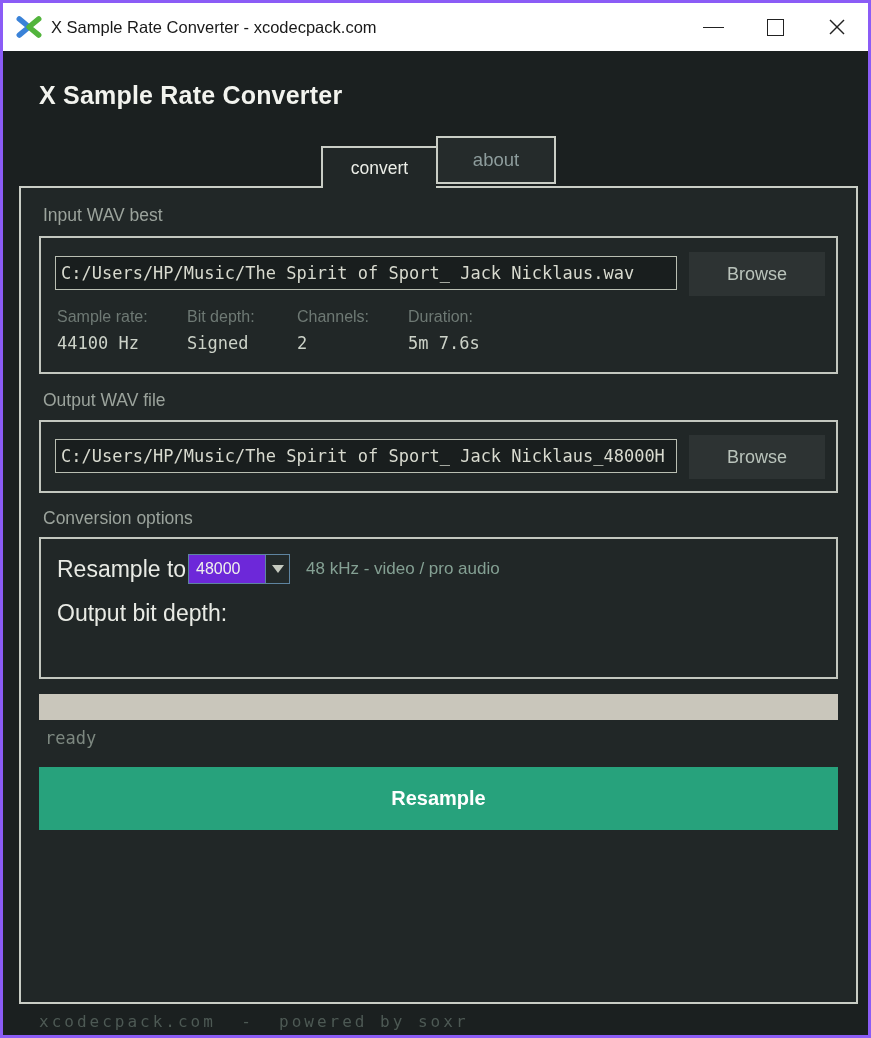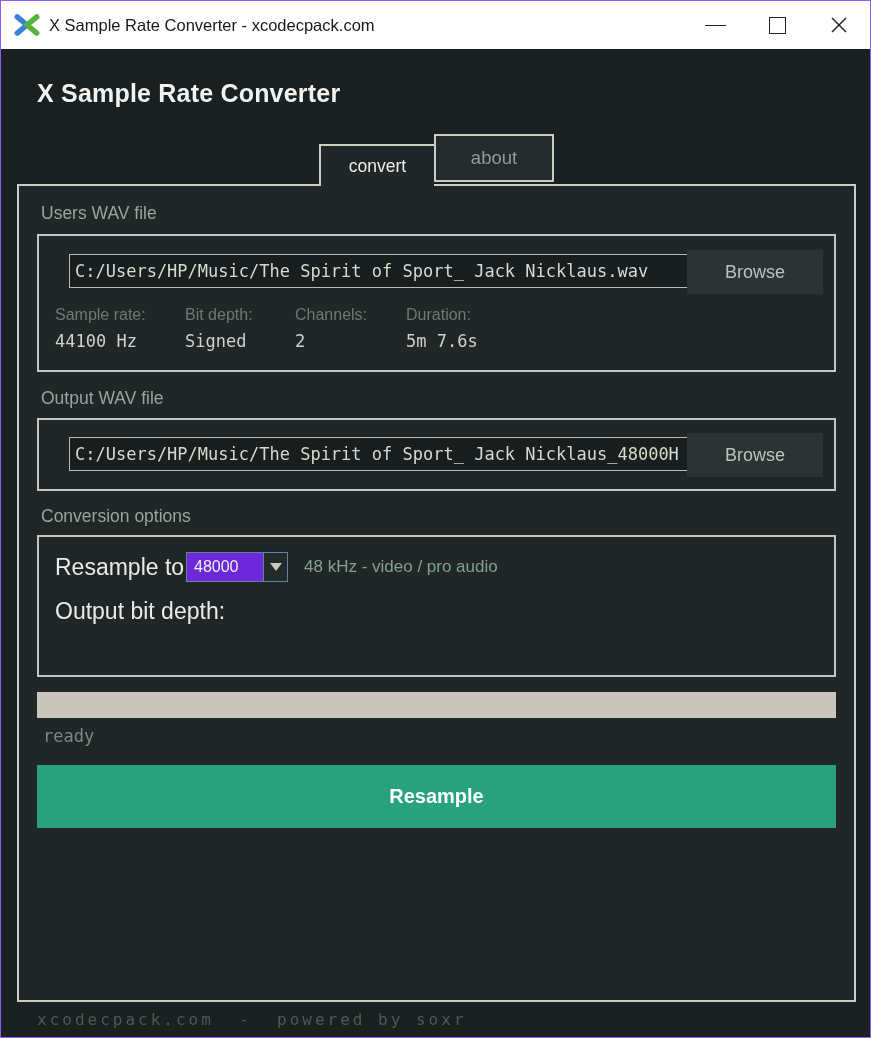--- a/index.html
+++ b/index.html
@@ -1,18 +1,18 @@
 <!DOCTYPE html>
 <html><head>
 <meta charset="utf-8">
 <style>
   * { margin:0; padding:0; box-sizing:border-box; }
   html,body { width:871px; height:1038px; }
   body { font-family:"Liberation Sans", sans-serif; background:#1b2020; overflow:hidden; }
-  .app { position:relative; width:871px; height:1038px; background:#1b2020; border:1px solid #8b5cf6; }
+  .app { position:relative; width:871px; height:1038px; background:#1b2020; border:3px solid #8b5cf6; }
 
   
   .titlebar { position:absolute; left:0; top:0; width:100%; height:48px; background:#ffffff; display:flex; align-items:center; }
   .app-icon { margin-left:12px; width:28px; height:26px; flex:0 0 auto; }
   .win-title { margin-left:8px; font-size:16.5px; color:#191919; }
   .win-controls { position:absolute; right:0; top:0; height:48px; display:flex; }
   .win-btn { width:62px; height:48px; display:flex; align-items:center; justify-content:center; cursor:default; }
   .glyph-min { width:21px; height:0; border-top:1.6px solid #222; }
   .glyph-max { width:17px; height:17px; border:1.4px solid #222; }
 
@@ -27,21 +27,21 @@
   .tab { position:absolute; display:flex; align-items:center; justify-content:center; font-size:17.5px; }
   .tab-convert { left:318px; top:143px; width:115px; height:42px; background:#212727; border:2px solid #c9cdc5; border-bottom:none; border-right:none; color:#eceeе8; color:#eceee8; z-index:5; }
   .tab-about { left:433px; top:133px; width:120px; height:48px; background:#252b2b; border:2px solid #c9cdc5; color:#8d9c9c; font-size:18.5px; z-index:6; }
 
   
   .panel { position:absolute; left:16px; top:183px; width:839px; height:818px; background:#212727; border:2px solid #c9cdc5; z-index:1; }
 
   .section-label { position:absolute; left:22px; font-size:17.5px; color:#9ba39c; }
   .groupbox { position:absolute; left:18px; width:799px; border:2px solid #c3c7bf; background:#212727; }
 
-  .path-input { position:absolute; left:14px; width:622px; height:34px; background:#191e1e; border:1px solid #b9beb2; color:#d8dacf; font-family:"DejaVu Sans Mono", monospace; font-size:17px; padding:16px 5px; outline:none; white-space:pre; overflow:hidden;margin-left:16px; }
+  .path-input { position:absolute; left:14px; width:622px; height:34px; background:#191e1e; border:1px solid #b9beb2; color:#d8dacf; font-family:"DejaVu Sans Mono", monospace; font-size:17px; padding:16px 5px; outline:none; white-space:pre; overflow:hidden; }
   .browse-btn { position:absolute; left:648px; width:136px; height:44px; background:#2d3333; border:none; color:#b9c3bb; font-family:"Liberation Sans", sans-serif; font-size:18px; display:flex; align-items:center; justify-content:center; cursor:default; }
 
   .meta-col { position:absolute; top:70px; }
   .meta-label { font-size:16px; color:#6e7974; }
   .meta-value { margin-top:7px; font-family:"DejaVu Sans Mono", monospace; font-size:17px; color:#ccd2c8; white-space:pre; }
 
   .opt-row { position:absolute; left:16px; display:flex; align-items:center; }
   .opt-label { font-size:23px; color:#e9ebe5; }
   .combo { position:absolute; height:30px; display:flex; background:#6d28d9; border:1px solid #b9beb2; }
   .combo.focused { border-color:#5e84a0; }
@@ -85,21 +85,21 @@
     </div>
   </div>
 
   <div class="header-title">X Sample Rate Converter</div>
 
   <div class="tab tab-about">about</div>
   <div class="tab tab-convert">convert</div>
 
   <div class="panel">
 
-    <div class="section-label" style="top:17px;">Users WAV file</div>
+    <div class="section-label" style="top:17px;">Input WAV best</div>
     <div class="groupbox" style="top:48px; height:138px;">
       <input class="path-input" style="top: 18px;" readonly="" value="C:/Users/HP/Music/The Spirit of Sport_ Jack Nicklaus.wav">
       <div class="browse-btn" style="top:14px;">Browse</div>
       <div class="meta-col" style="left:16px;">
         <div class="meta-label">Sample rate:</div>
         <div class="meta-value">44100 Hz</div>
       </div>
       <div class="meta-col" style="left:146px;">
         <div class="meta-label">Bit depth:</div>
         <div class="meta-value">Signed</div>

